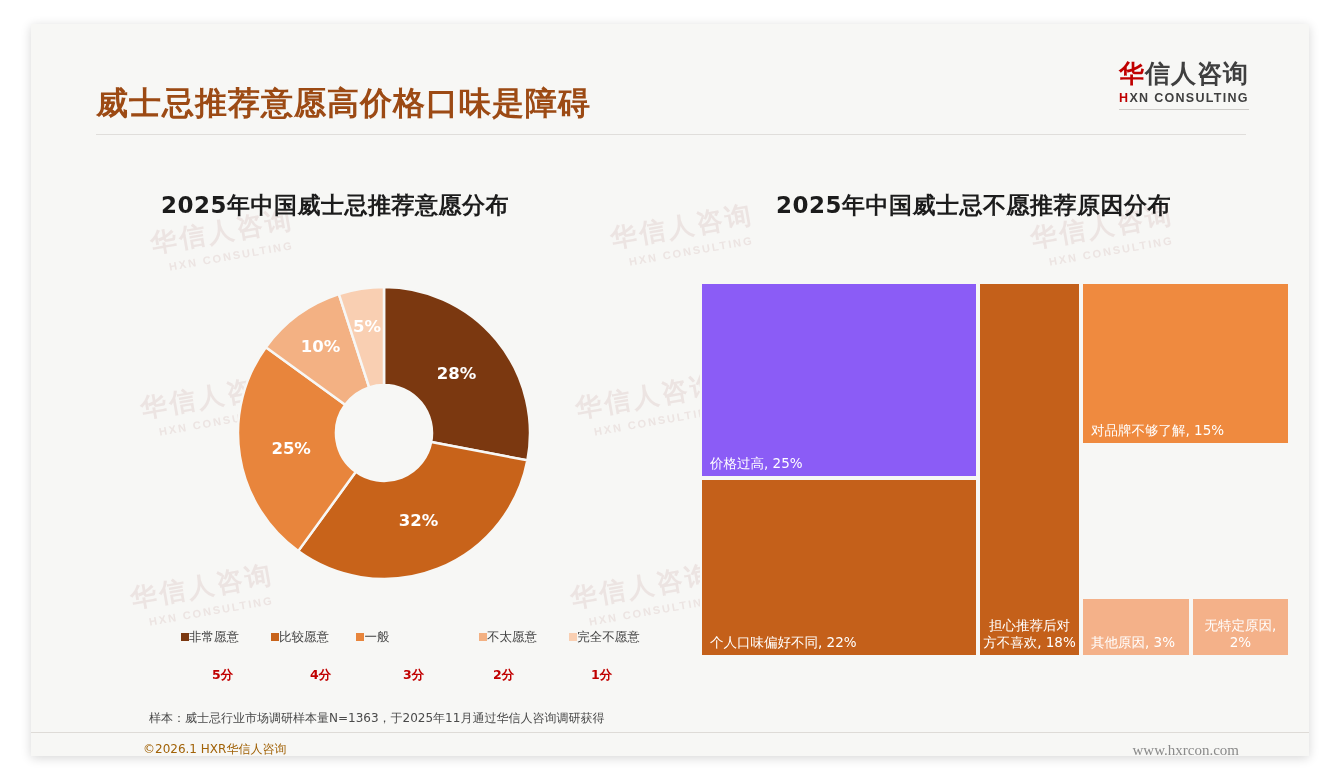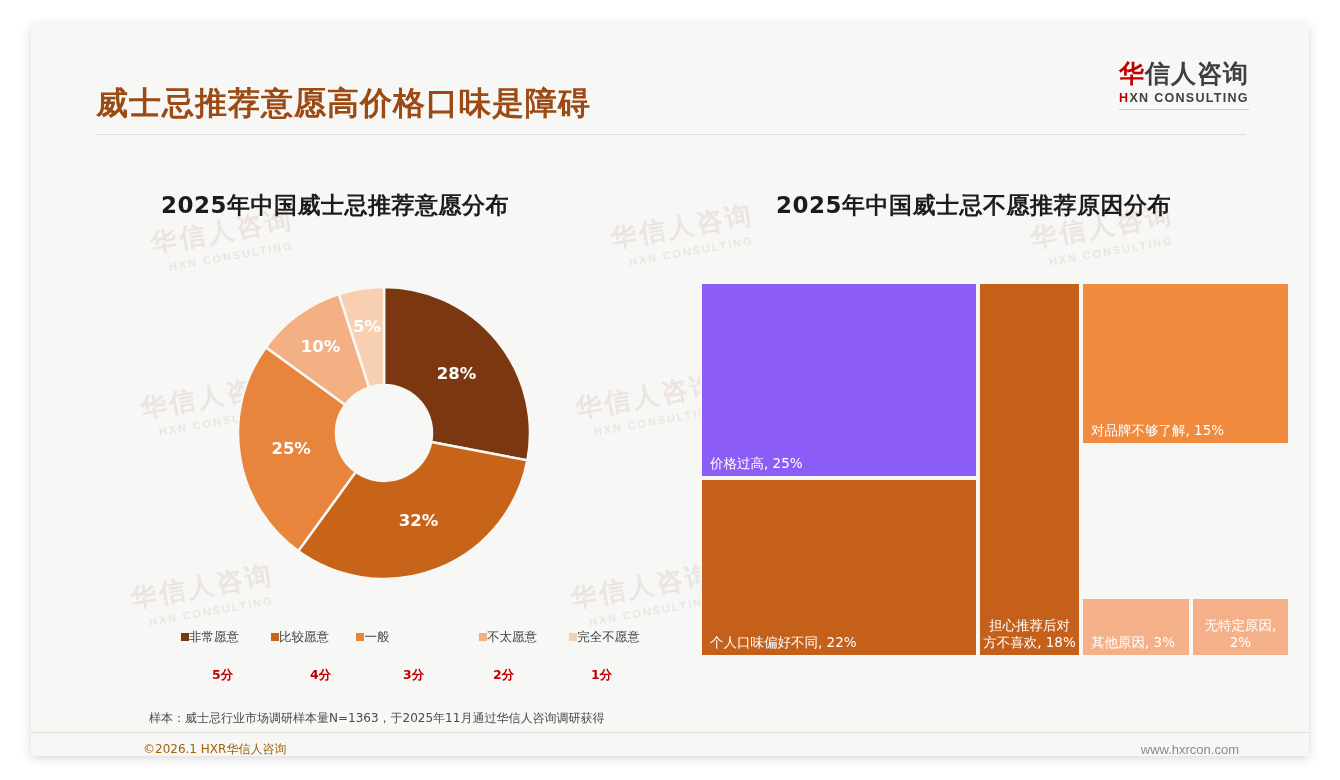--- a/index.html
+++ b/index.html
@@ -94,22 +94,22 @@
 
   
   #sample-note { position: absolute; left: 118px; top: 686px; z-index: 5;
     font-size: 12px; color: #4a4a4a;
     font-family: "DejaVu Sans", "Liberation Sans", sans-serif; }
   #footer-rule { position: absolute; left: 0; top: 708px; width: 1278px; height: 1px; background: #dedbd7; z-index: 5; }
   #copyright { position: absolute; left: 72px; top: 717px; z-index: 5;
     font-size: 12px; color: #a16207;
     font-family: "DejaVu Sans", "Liberation Sans", sans-serif; margin-left: 40px; }
   #site { position: absolute; right: 70px; top: 718px; z-index: 5;
-    font-size: 13px; color: #8a8a8a;
-    font-family: Liberation Sans, sans-serif; }
+    font-size: 15px; color: #8a8a8a;
+    font-family: Liberation Serif, serif; }
 </style>
 </head>
 <body>
 
 <div id="slide">
 
   <div class="wm" style="left:120px; top:190px;">
     <span class="wm-cn">华信人咨询</span>
     <span class="wm-en">HXN CONSULTING</span>
   </div>

